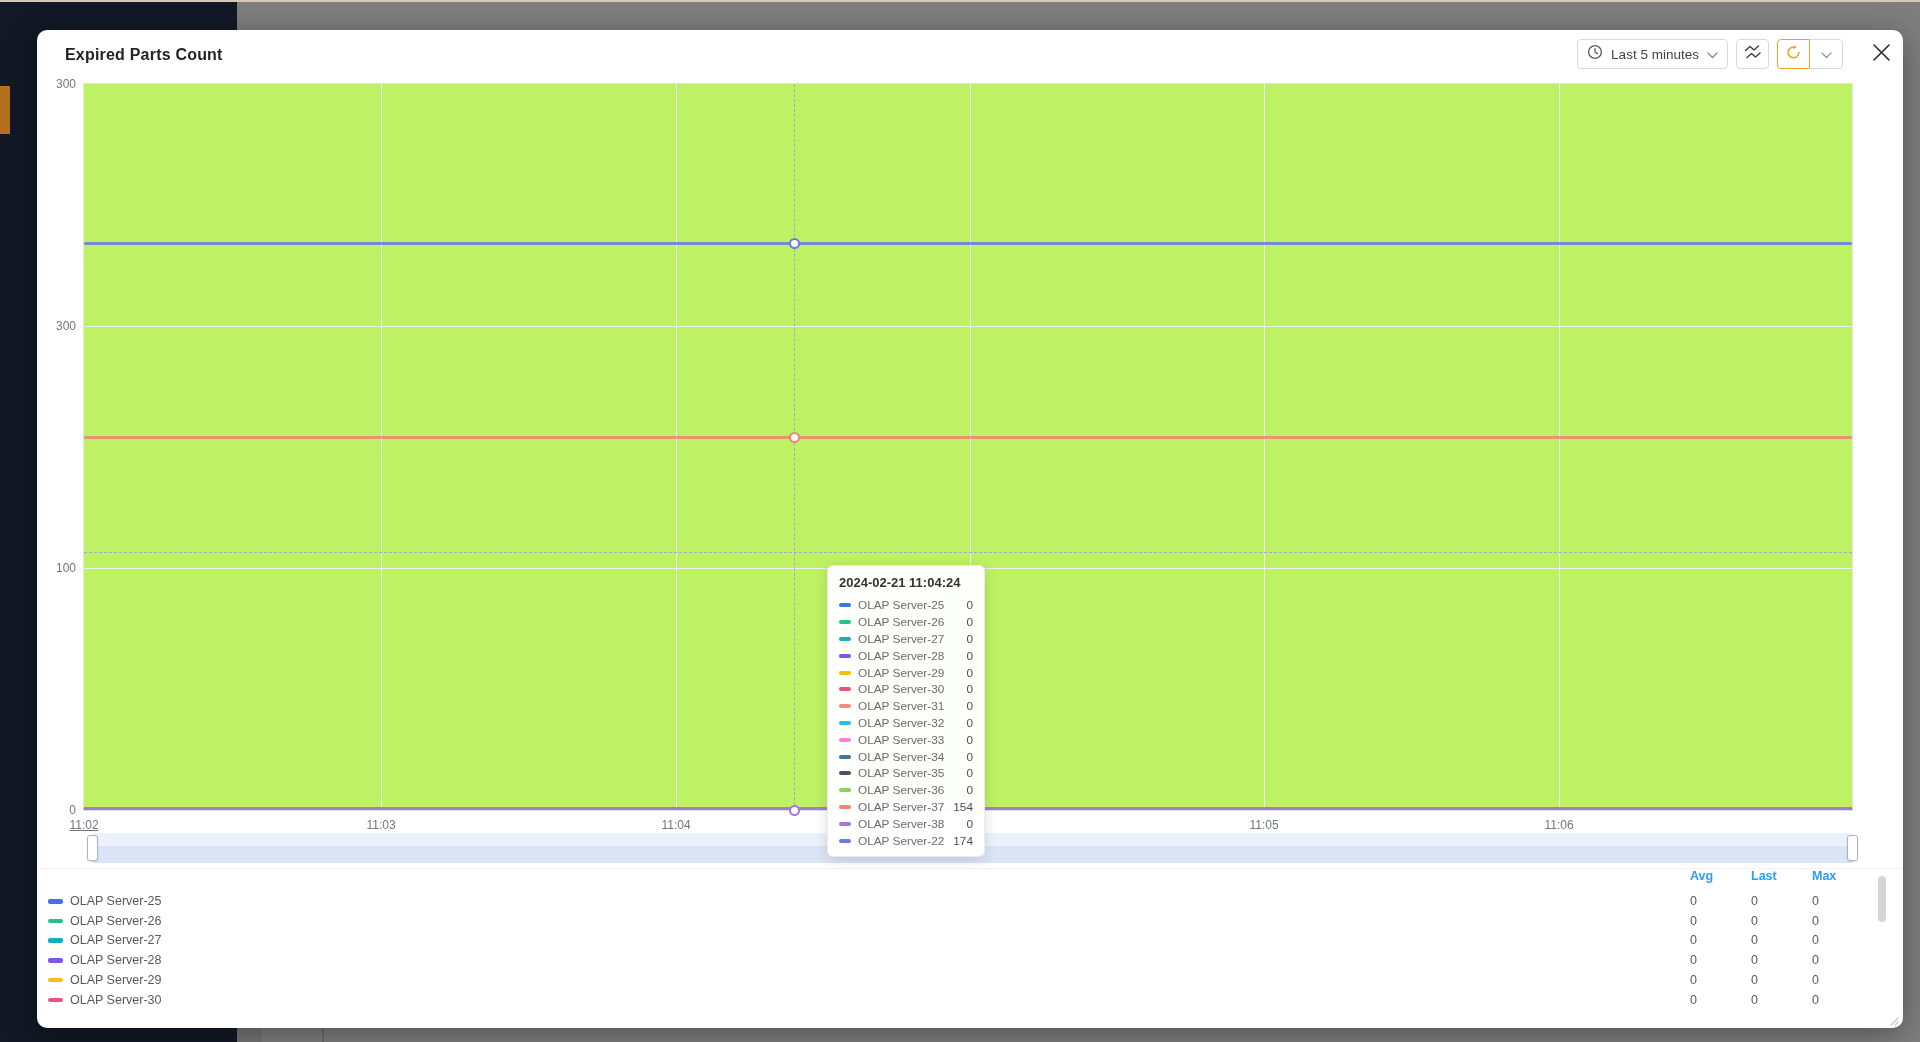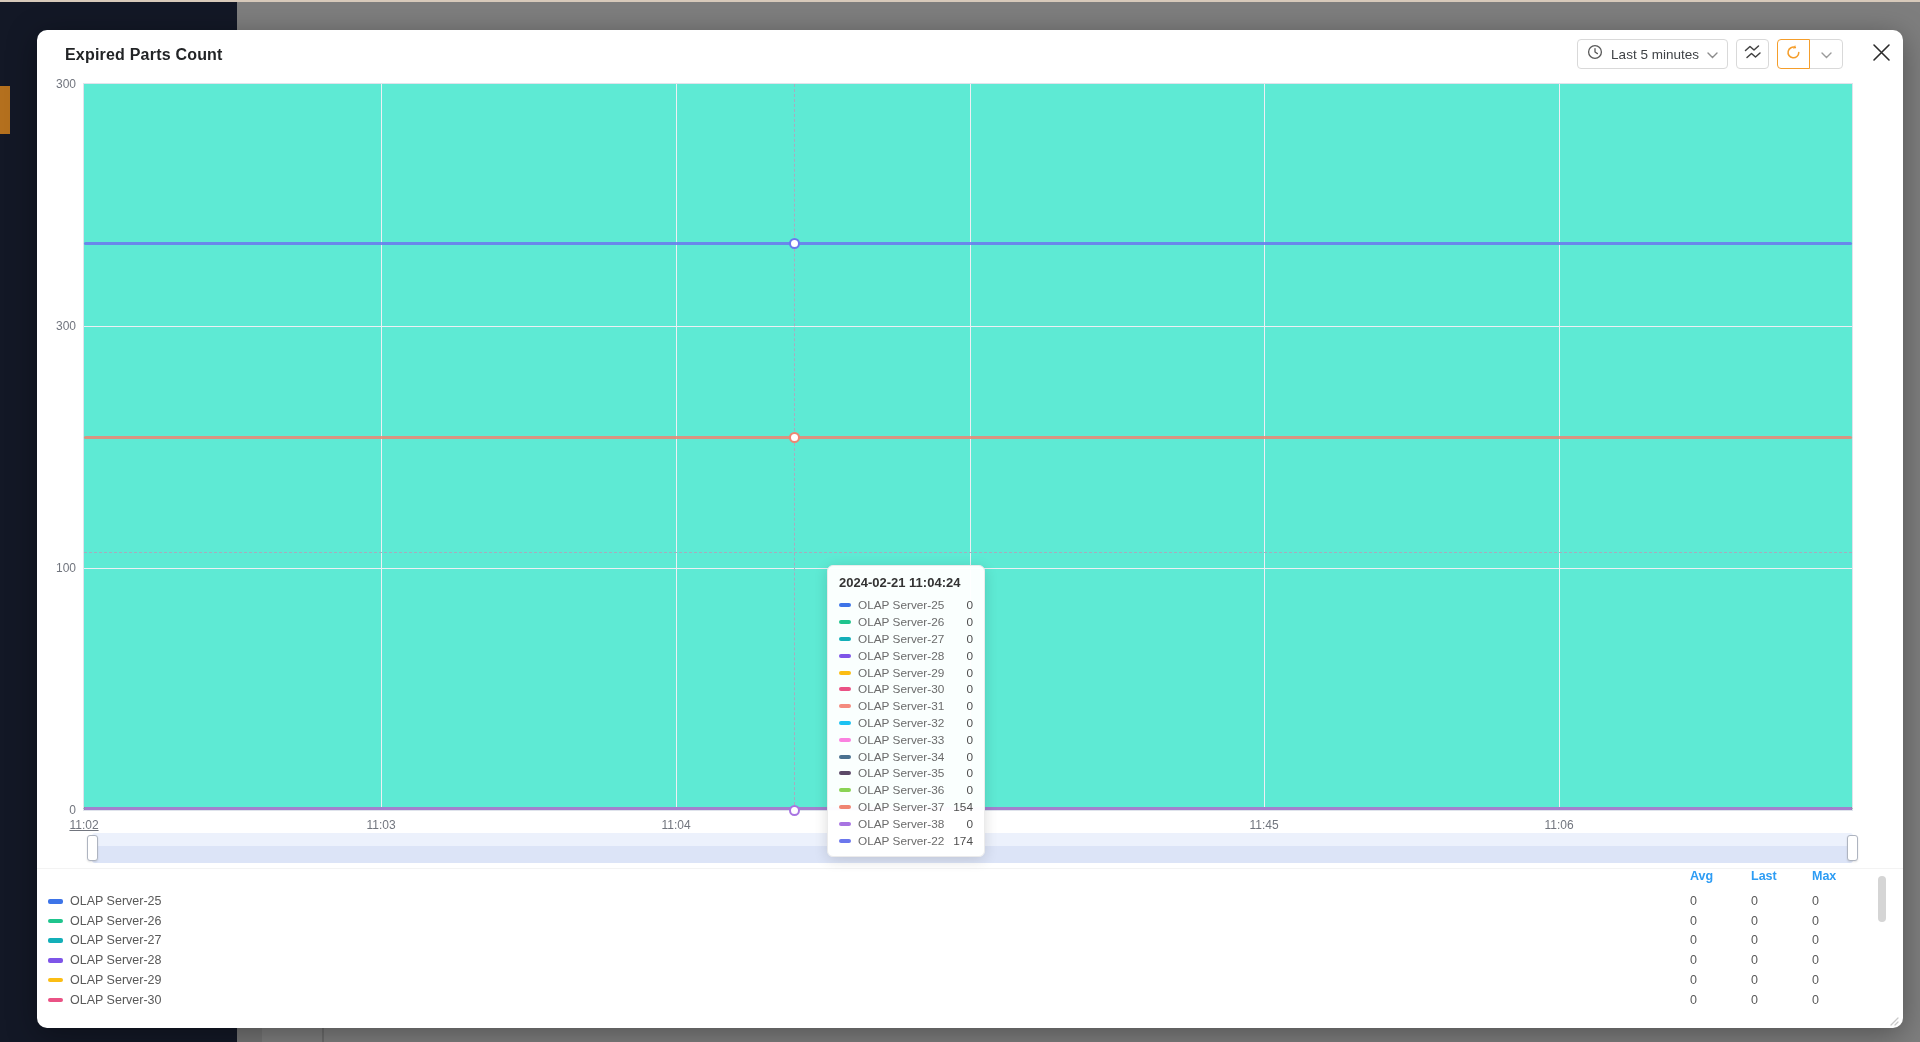--- a/index.html
+++ b/index.html
@@ -20,21 +20,21 @@
   .btn { position:absolute; top:9px; height:30px; background:#fff; border:1px solid #D9D9D9; border-radius:4px;
          display:flex; align-items:center; justify-content:center; cursor:pointer; }
   .btn-time { left:1540px; width:151px; gap:8px; padding:0 10px; }
   .btn-time .lbl { font-size:13.5px; color:#3F4246; white-space:nowrap; }
   .btn-zig { left:1699px; width:33px; }
   .btn-refresh { left:1740px; width:33px; border:1px solid #F59E2B; border-radius:4px 0 0 4px; z-index:2; }
   .btn-refresh-more { left:1772px; width:34px; border-radius:0 4px 4px 0; }
   .btn-close { left:1830px; top:10px; width:28px; height:28px; border:none; }
 
   .chart { position:absolute; left:46px; top:53px; width:1770px; height:728px;
-           border:1px solid #DFE3EC; background:#5eead4; }
+           border:1px solid #DFE3EC; background:#bef264; }
   .gridline-h { position:absolute; left:0; width:1768px; height:1px; background:#EDEFF4; }
   .gridline-v { position:absolute; top:0; width:1px; height:726px; background:#EDEFF4; }
   .series-line { position:absolute; left:0; width:1768px; height:3px; opacity:0.85; border-radius:2px; }
   .cross-v { position:absolute; top:0; height:726px; width:0; border-left:1px dashed #A6ACBF; }
   .cross-h { position:absolute; left:0; width:1768px; height:0; border-top:1px dashed #A6ACBF; }
   .pt-marker { position:absolute; width:11px; height:11px; border-radius:50%; background:#fff; border:2px solid #000; z-index:3; }
   .y-tick { position:absolute; left:-46px; width:38px; text-align:right; font-size:12px; color:#71757E; }
   .x-tick { position:absolute; top:734px; width:60px; text-align:center; font-size:12px; color:#71757E; }
 
   .brush { position:absolute; left:55px; top:803px; width:1761px; height:30px; border-radius:3px;
@@ -134,21 +134,21 @@
         <div class="gridline-h" style="top: 484px;"></div>
         <div class="y-tick" style="top: 719px;">0</div>
         <div class="gridline-v" style="left: 297px;"></div>
         <div class="gridline-v" style="left: 592px;"></div>
         <div class="gridline-v" style="left: 886px;"></div>
         <div class="gridline-v" style="left: 1180px;"></div>
         <div class="gridline-v" style="left: 1475px;"></div>
         <div class="x-tick" style="left: -30px; text-decoration: underline;">11:02</div>
         <div class="x-tick" style="left: 267px;">11:03</div>
         <div class="x-tick" style="left: 562px;">11:04</div>
-        <div class="x-tick" style="left: 1150px;">11:45</div>
+        <div class="x-tick" style="left: 1150px;">11:05</div>
         <div class="x-tick" style="left: 1445px;">11:06</div>
         <div class="series-line" style="top: 723px; background: rgb(61, 116, 232);"></div>
         <div class="series-line" style="top: 723px; background: rgb(31, 196, 141);"></div>
         <div class="series-line" style="top: 723px; background: rgb(19, 175, 184);"></div>
         <div class="series-line" style="top: 723px; background: rgb(126, 85, 232);"></div>
         <div class="series-line" style="top: 723px; background: rgb(251, 189, 20);"></div>
         <div class="series-line" style="top: 723px; background: rgb(234, 82, 133);"></div>
         <div class="series-line" style="top: 723px; background: rgb(244, 139, 127);"></div>
         <div class="series-line" style="top: 723px; background: rgb(27, 194, 242);"></div>
         <div class="series-line" style="top: 723px; background: rgb(250, 130, 224);"></div>

